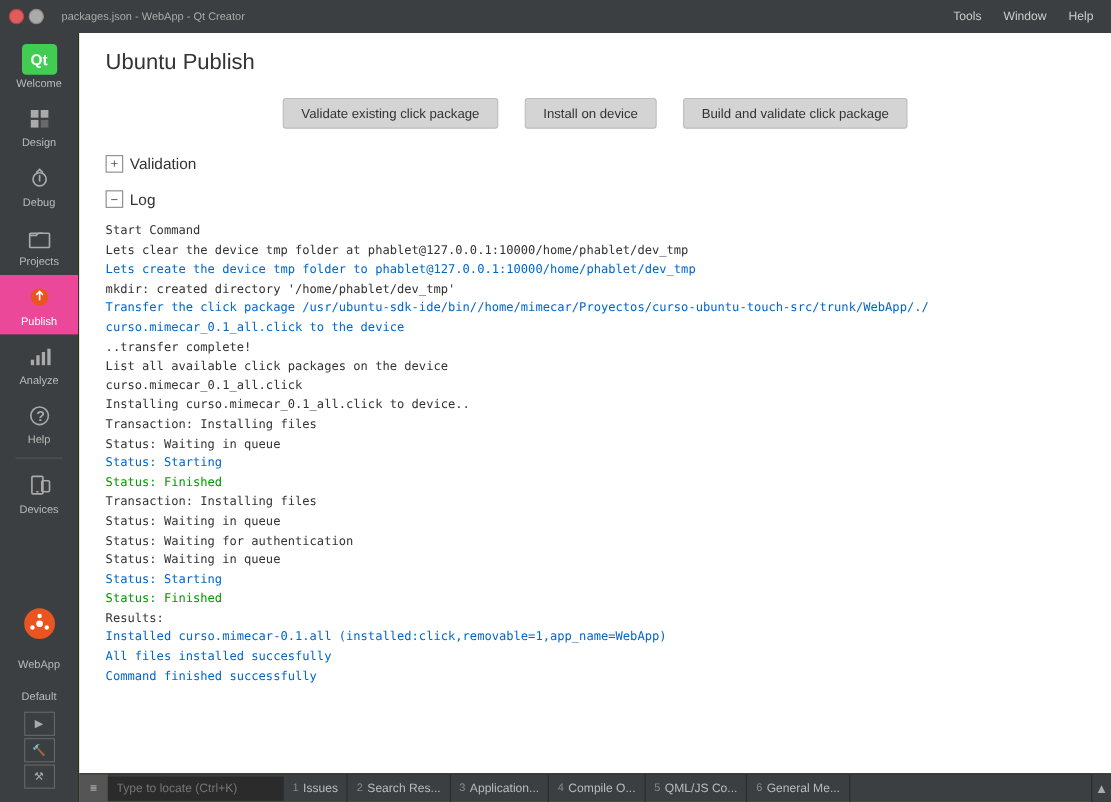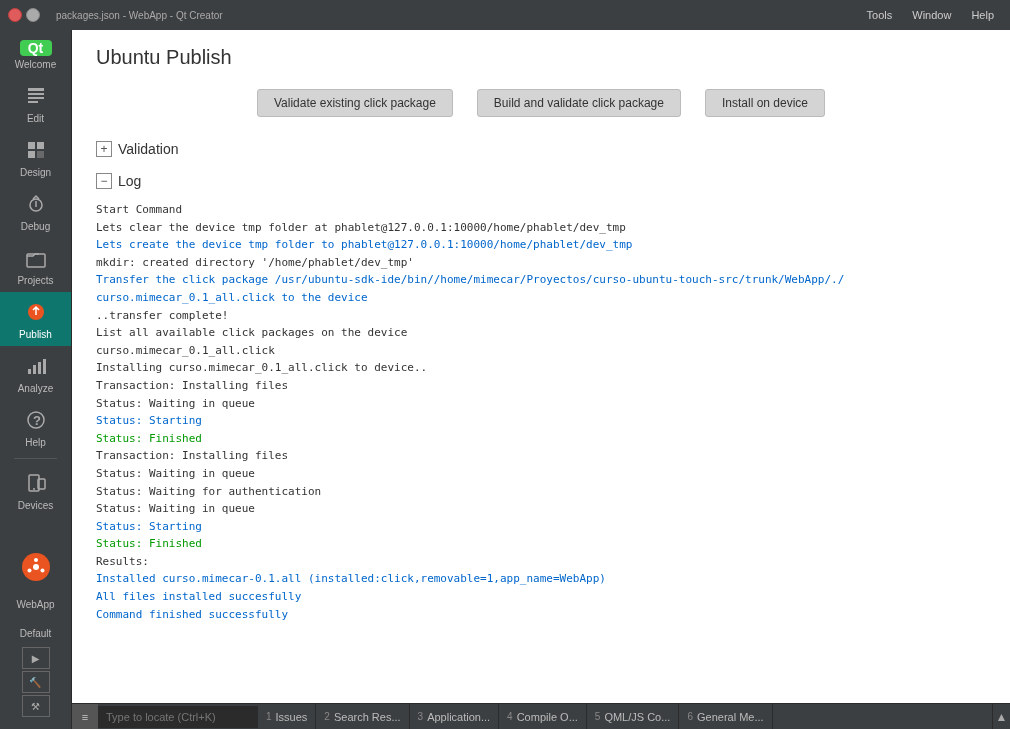--- a/index.html
+++ b/index.html
@@ -40,21 +40,21 @@
       width: 100%;
       display: flex;
       flex-direction: column;
       align-items: center;
       padding: 6px 4px;
       cursor: pointer;
       color: #bbb;
       font-size: 11px;
       gap: 3px;
     }
-    .sidebar-item.active { background: #0f766e; color: #fff; }
+    .sidebar-item.active { background: #ec4899; color: #fff; }
     .sidebar-icon {
       width: 28px; height: 28px;
       display: flex; align-items: center; justify-content: center;
       font-size: 18px;
     }
     .sidebar-label { font-size: 10px; text-align: center; }
 
     
     .sidebar-divider { width: 60%; height: 1px; background: #555; margin: 4px 0; }
 
@@ -249,35 +249,24 @@
     <span style="font-size:11px;color:#ccc;cursor:pointer;">Window</span>
     <span style="font-size:11px;color:#ccc;cursor:pointer;">Help</span>
   </div>
 </div>
 
 <div class="main-layout">
 
   <div class="sidebar">
 
     <div class="sidebar-item">
-      <div class="sidebar-icon" style="background:#41cd52;border-radius:4px;width:32px;height:16px;display:flex;align-items:center;justify-content:center;color:white;font-weight:bold;font-size:14px;">Qt</div>
+      <div class="sidebar-icon" style="background:#41cd52;border-radius:4px;width:32px;height:28px;display:flex;align-items:center;justify-content:center;color:white;font-weight:bold;font-size:14px;">Qt</div>
       <span class="sidebar-label">Welcome</span>
     </div>
 
-    <div class="sidebar-item">
-      <div class="sidebar-icon">
-        <svg width="22" height="22" viewBox="0 0 22 22" fill="none">
-          <rect x="3" y="3" width="16" height="3" fill="#aaa"></rect>
-          <rect x="3" y="8" width="16" height="2" fill="#aaa"></rect>
-          <rect x="3" y="12" width="16" height="2" fill="#aaa"></rect>
-          <rect x="3" y="16" width="10" height="2" fill="#aaa"></rect>
-        </svg>
-      </div>
-      <span class="sidebar-label">Edit</span>
-    </div>
 
     <div class="sidebar-item">
       <div class="sidebar-icon">
         <svg width="22" height="22" viewBox="0 0 22 22">
           <rect x="3" y="3" width="7" height="7" fill="#aaa"></rect>
           <rect x="12" y="3" width="7" height="7" fill="#aaa"></rect>
           <rect x="3" y="12" width="7" height="7" fill="#aaa"></rect>
           <rect x="12" y="12" width="7" height="7" fill="#aaa" opacity="0.4"></rect>
         </svg>
       </div>
@@ -373,22 +362,22 @@
     </div>
   </div>
 
   <div class="content">
     <div class="page-content">
 
       <div class="page-title">Ubuntu Publish</div>
 
       <div class="action-buttons">
         <button class="action-btn">Validate existing click package</button>
+        <button class="action-btn">Install on device</button>
         <button class="action-btn">Build and validate click package</button>
-        <button class="action-btn">Install on device</button>
       </div>
 
       <div class="section">
         <div class="section-header">
           <div class="section-toggle">+</div>
           <span>Validation</span>
         </div>
       </div>
 
       <div class="section">

